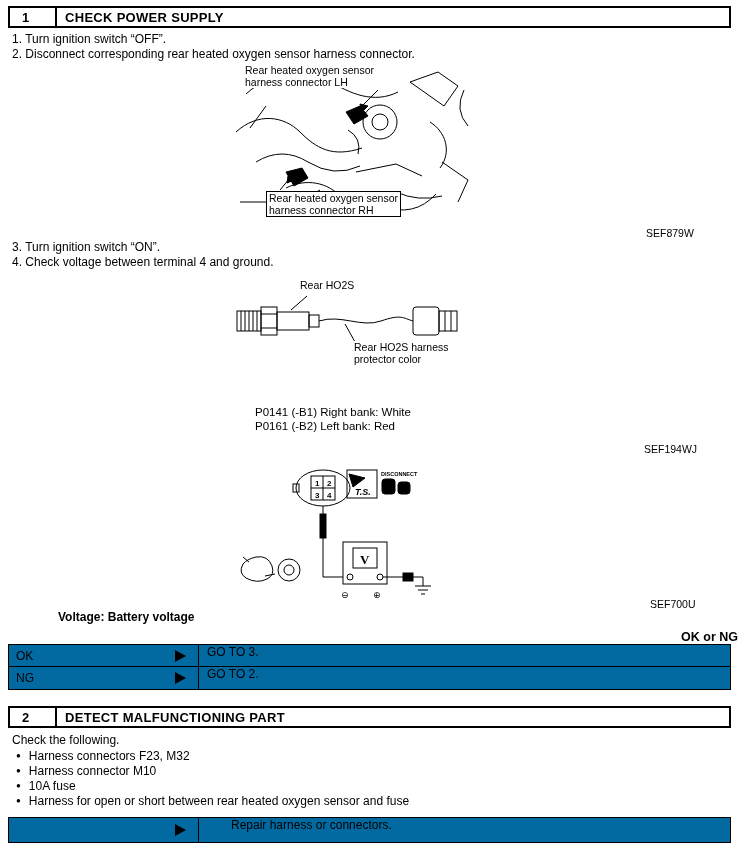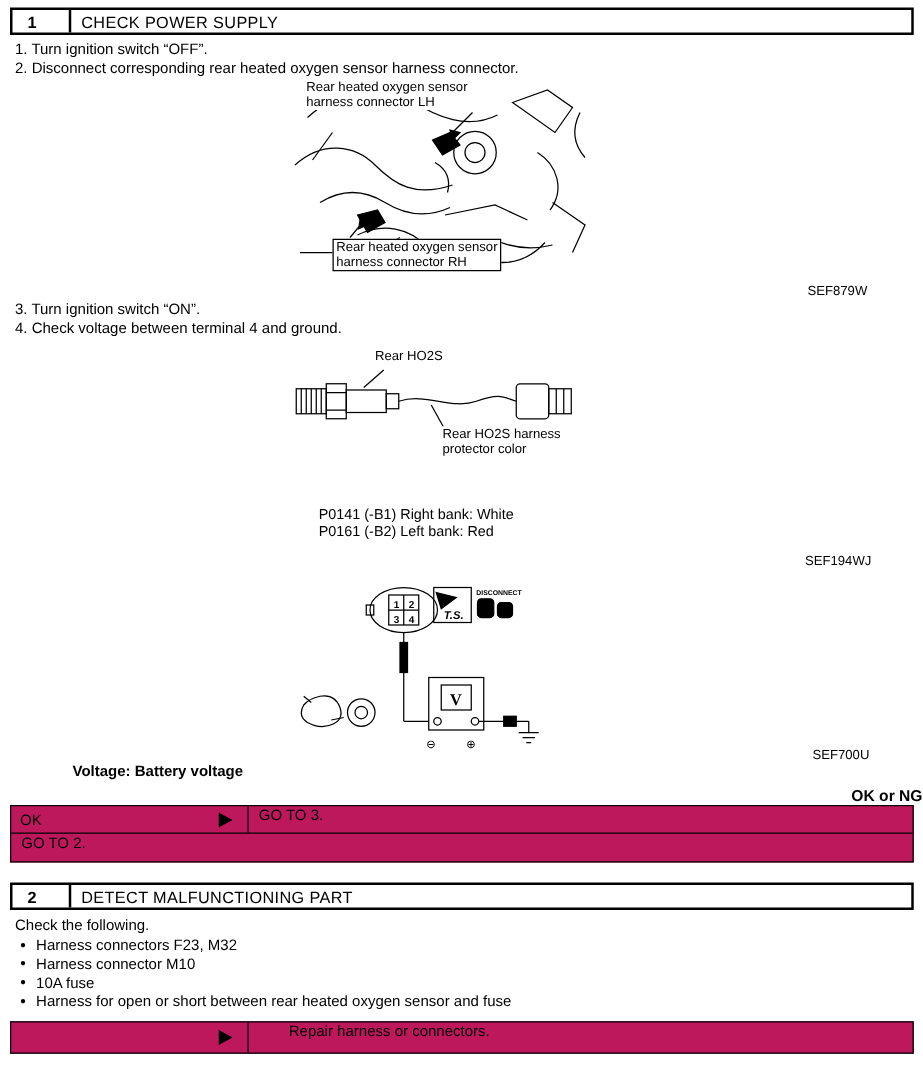--- a/index.html
+++ b/index.html
@@ -2,32 +2,32 @@
 <html><head>
 <meta charset="utf-8">
 <style>
   * { margin:0; padding:0; box-sizing:border-box; }
   html,body { background:#ffffff; }
   body { width:738px; height:860px; font-family:"Liberation Sans", sans-serif; color:#000; }
   .page { position:relative; width:738px; height:860px; background:#fff; overflow:hidden; }
 
   .hdr { position:absolute; left:8px; width:723px; height:22px; display:flex; border:2px solid #000; background:#fff; }
   .hdr .num { width:47px; border-right:2px solid #000; font-weight:bold; font-size:13px; padding:2px 0 0 12px; }
-  .hdr .ttl { flex:1; font-weight:normal; font-size:13px; padding:2px 11px 0 8px; letter-spacing:0.3px; }
+  .hdr .ttl { flex:1; font-weight:bold; font-size:13px; padding:2px 11px 0 8px; letter-spacing:0.3px; }
 
   .txt { position:absolute; font-size:12px; line-height:14px; }
   .b { font-weight:bold; }
   .ref { position:absolute; font-size:10.5px; }
   .lbl { position:absolute; font-size:10.5px; line-height:12px; white-space:pre-line; background:#fff; padding:0 2px; }
   .lbl.boxed { border:1px solid #000; }
   .code { position:absolute; font-size:11.5px; }
 
   .center { position:absolute; left:0; width:738px; text-align:right; font-size:12.5px; }
 
-  .restbl { position:absolute; left:8px; width:723px; border:1.5px solid #000; background:#be185d; }
+  .restbl { position:absolute; left:8px; width:723px; border:1.5px solid #000; background:#0369a1; }
   .resrow { display:flex; height:22px; border-bottom:1.5px solid #000; font-size:12px; }
   .resrow:last-child { border-bottom:none; }
   .c1 { width:190px; position:relative; display:flex; align-items:center; padding-left:7px; border-right:1.5px solid #000; }
   .c2 { flex:1; display:flex; align-items:flex-start; padding-left:8px; }
   .tri { position:absolute; right:12px; top:50%; margin-top:-6px; width:0; height:0;
          border-left:11px solid #000; border-top:6px solid transparent; border-bottom:6px solid transparent; }
 
   .bullet-row { position:absolute; left:16px; font-size:12px; display:flex; align-items:center; }
   .bullet-glyph { font-size:8px; margin-right:8px; line-height:12px; }
 
@@ -192,20 +192,24 @@
     <div class="resrow">
       <div class="c1">
         <span>OK</span>
         <span class="tri"></span>
       </div>
       <div class="c2">
         <span>GO TO 3.</span>
       </div>
     </div>
     <div class="resrow">
+      <div class="c1">
+        <span>NG</span>
+        <span class="tri"></span>
+      </div>
       <div class="c2">
         <span>GO TO 2.</span>
       </div>
     </div>
   </div>
 
   <div class="hdr" style="top:706px;">
     <div class="num">2</div>
     <div class="ttl">DETECT MALFUNCTIONING PART</div>
   </div>

